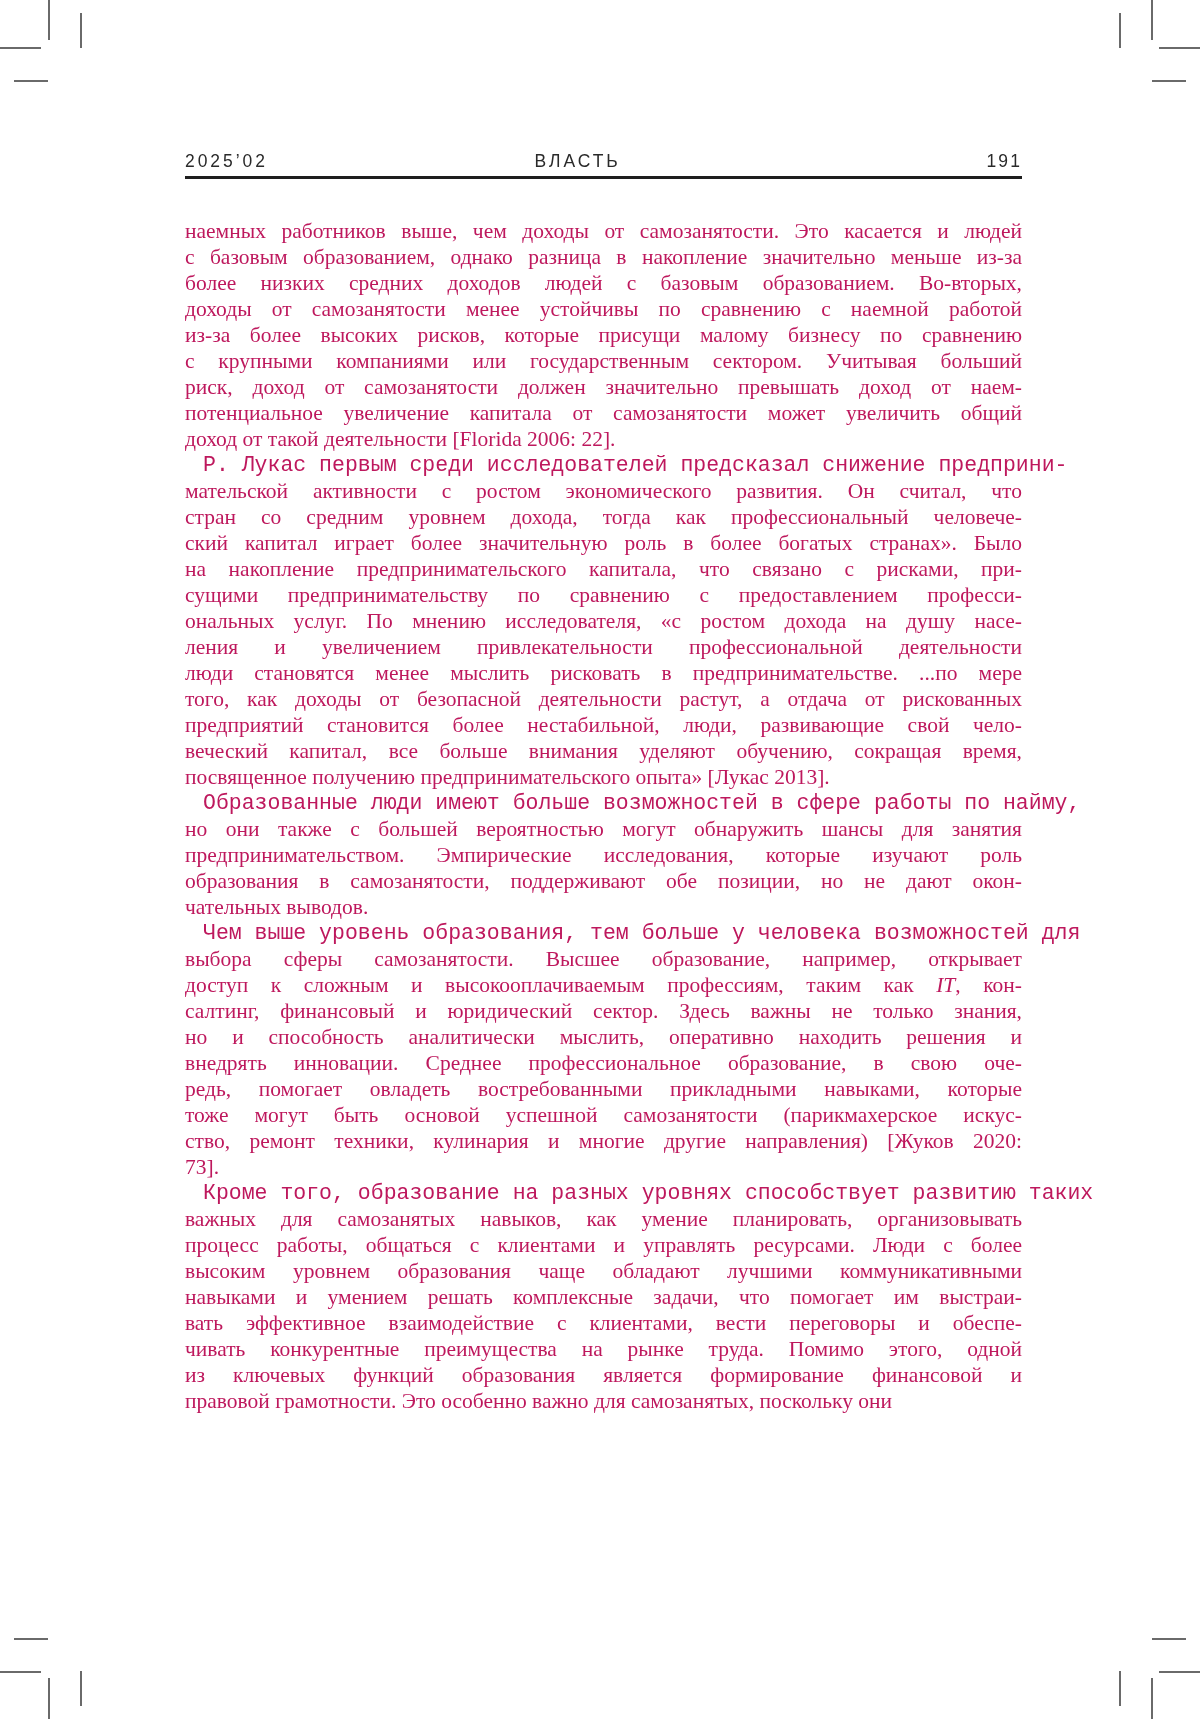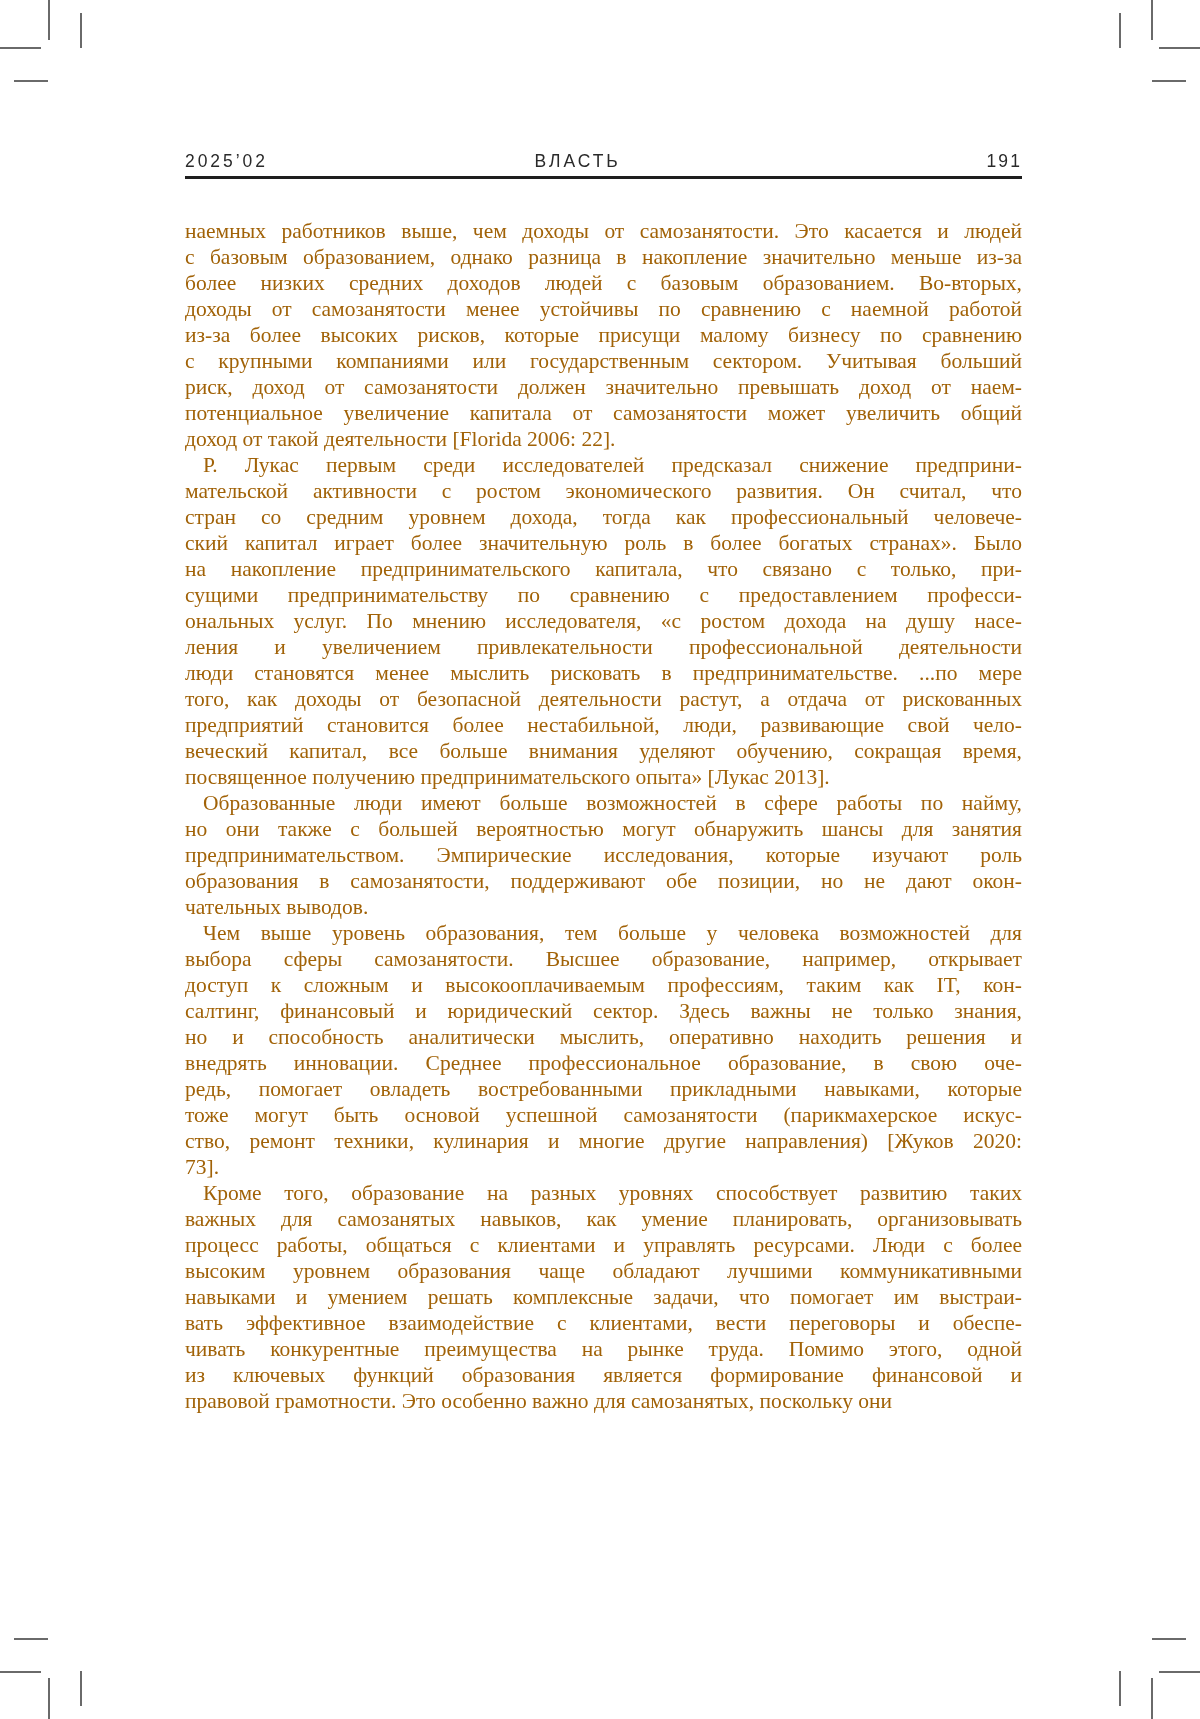--- a/index.html
+++ b/index.html
@@ -13,27 +13,27 @@
     letter-spacing: 3.2px; transform: scaleX(0.92); transform-origin: left top;
   }
   .header-inner { position: relative; width: 910px; height: 28px; }
   .hdr-left { position: absolute; left: 0; top: 2px; }
   .hdr-center { position: absolute; left: 380px; top: 2px; }
   .hdr-right { position: absolute; right: 0; top: 2px; letter-spacing: 2.4px; }
   .rule { position: absolute; left: 185px; top: 176px; width: 837px; height: 3px; background: #1e1e1e; }
   .body-text {
     position: absolute; left: 185px; top: 218px; width: 837px;
     font-family: "Liberation Serif", "DejaVu Serif", serif; font-size: 21.5px;
-    line-height: 26px; color: #a16207; text-align: justify;
+    line-height: 26px; color: #be185d; text-align: justify;
   }
   .body-text p { margin: 0; }
   .line { display: block; text-align: justify; text-align-last: justify; white-space: nowrap; overflow: visible; }
   .line.last { text-align-last: left; }
-  .line.first { padding-left: 18px; }
-  .it { }
+  .line.first { padding-left: 18px; font-family: Liberation Mono, monospace; }
+  .it { font-style: italic; }
 </style>
 </head>
 <body>
 
 <div class="mark v" style="left:48px;top:0;height:40px;"></div>
 <div class="mark v" style="left:80px;top:13px;height:35px;"></div>
 <div class="mark h" style="left:0;top:47px;width:41px;"></div>
 <div class="mark h" style="left:14px;top:80px;width:34px;"></div>
 
 <div class="mark v" style="left:1151px;top:0;height:40px;"></div>
@@ -70,21 +70,21 @@
       <span class="line">с крупными компаниями или государственным сектором. Учитывая больший</span>
       <span class="line">риск, доход от самозанятости должен значительно превышать доход от наем-</span>
       <span class="line">потенциальное увеличение капитала от самозанятости может увеличить общий</span>
       <span class="line last">доход от такой деятельности [Florida 2006: 22].</span>
     </p>
     <p>
       <span class="line first">Р. Лукас первым среди исследователей предсказал снижение предприни-</span>
       <span class="line">мательской активности с ростом экономического развития. Он считал, что</span>
       <span class="line">стран со средним уровнем дохода, тогда как профессиональный человече-</span>
       <span class="line">ский капитал играет более значительную роль в более богатых странах». Было</span>
-      <span class="line">на накопление предпринимательского капитала, что связано с только, при-</span>
+      <span class="line">на накопление предпринимательского капитала, что связано с рисками, при-</span>
       <span class="line">сущими предпринимательству по сравнению с предоставлением професси-</span>
       <span class="line">ональных услуг. По мнению исследователя, «с ростом дохода на душу насе-</span>
       <span class="line">ления и увеличением привлекательности профессиональной деятельности</span>
       <span class="line">люди становятся менее мыслить рисковать в предпринимательстве. ...по мере</span>
       <span class="line">того, как доходы от безопасной деятельности растут, а отдача от рискованных</span>
       <span class="line">предприятий становится более нестабильной, люди, развивающие свой чело-</span>
       <span class="line">веческий капитал, все больше внимания уделяют обучению, сокращая время,</span>
       <span class="line last">посвященное получению предпринимательского опыта» [Лукас 2013].</span>
     </p>
     <p>

